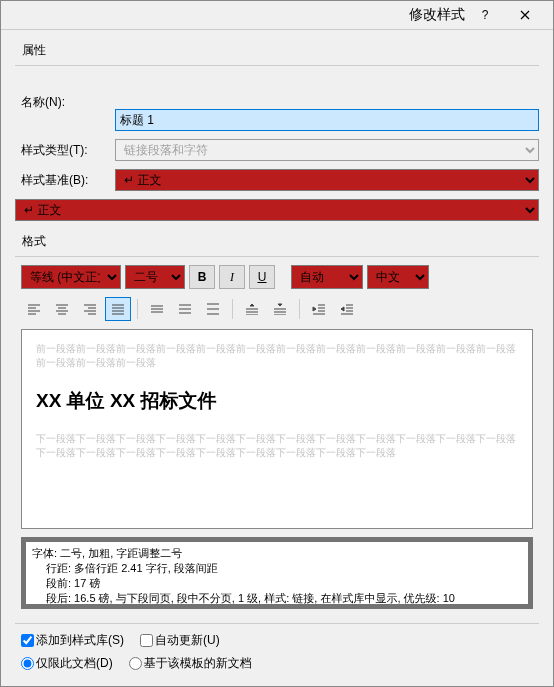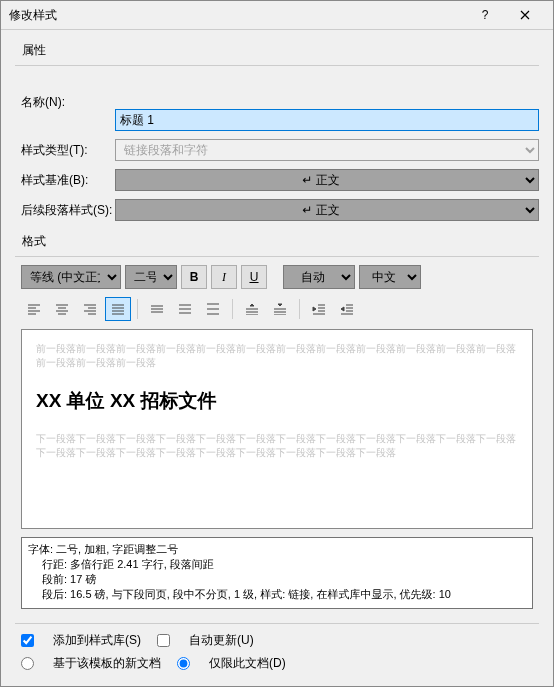--- a/index.html
+++ b/index.html
@@ -1,47 +1,47 @@
 <!DOCTYPE html>
 <html><head>
 <meta charset="utf-8">
 <style>
 * { box-sizing: border-box; margin: 0; padding: 0; }
 body { font-family: "Microsoft YaHei", sans-serif; font-size: 12px; background: #f0f0f0; width: 554px; height: 687px; overflow: hidden; }
 .dialog { width: 554px; height: 687px; background: #f0f0f0; border: 1px solid #888; display: flex; flex-direction: column; }
 .titlebar { height: 30px; display: flex; align-items: center; padding: 0 8px; border-bottom: 1px solid #ccc; }
-.titlebar-title { flex: 1; font-size: 12px; }
+.titlebar-title { flex: 1; font-size: 14px; text-align: right; }
 .titlebar-btn { width: 40px; height: 28px; display: flex; align-items: center; justify-content: center; cursor: pointer; }
 .content { padding: 8px 14px 10px 14px; flex: 1; display: flex; flex-direction: column; }
 .section-label { font-size: 12px; margin-top: 4px; margin-bottom: 6px; margin-left: 7px; }
 .section-divider { height: 1px; background: #ccc; margin-bottom: 8px; }
 .form-row { display: flex; align-items: center; margin-bottom: 8px; }
 .form-label { width: 100px; padding-left: 6px; }
 .form-control { flex: 1; }
 input[type=text], select { border: 1px solid #7a7a7a; height: 22px; padding: 0 4px; font-size: 12px; font-family: inherit; background: #fff; }
 input[type=text] { width: 100%; margin-top: 35px; }
 input[type=text].highlighted { background: #cce8ff; border: 1px solid #0078d7; }
 select { width: 100%; background: #f0f0f0; }
-select.white { background: #a3a3a3; text-align: center; }
+select.white { background: #b91c1c; }
 .format-toolbar { display: flex; gap: 4px; align-items: center; margin-bottom: 8px; padding-left: 6px; }
 .format-toolbar select { height: 24px; }
 .tb-btn { width: 26px; height: 24px; border: 1px solid #adadad; background: #e1e1e1; display: flex; align-items: center; justify-content: center; cursor: pointer; font-size: 12px; }
 .tb-btn.bold { font-weight: bold; }
 .tb-btn.italic { font-style: italic; font-family: serif; }
 .tb-btn.underline { text-decoration: underline; }
 .toolbar2 { display: flex; gap: 2px; align-items: center; padding-left: 6px; margin-bottom: 8px; }
 .tb2-btn { width: 26px; height: 24px; border: 1px solid transparent; background: transparent; display: flex; align-items: center; justify-content: center; cursor: pointer; }
 .tb2-btn.active { border-color: #0078d7; background: #cce8ff; }
 .tb2-sep { width: 1px; height: 20px; background: #ccc; margin: 0 4px; }
 .preview { border: 1px solid #888; background: #fff; height: 200px; margin: 0 6px 8px 6px; padding: 12px 14px; overflow: hidden; display: flex; flex-direction: column; }
 .preview-lines { color: #c4c4c4; font-size: 10px; line-height: 14px; word-break: break-all; }
 .preview-heading { font-size: 19px; font-weight: bold; margin: 18px 0; }
-.desc-box { border: 1px solid #737373; background: #fff; height: 72px; margin: 0 6px 10px 6px; padding: 4px 6px; font-size: 11px; line-height: 15px; overflow: hidden; }
+.desc-box { border: 5px solid #737373; background: #fff; height: 72px; margin: 0 6px 10px 6px; padding: 4px 6px; font-size: 11px; line-height: 15px; overflow: hidden; }
 .checkbox-row { display: flex; gap: 16px; padding-left: 6px; margin-bottom: 6px; align-items: center; }
-.checkbox-row label { display: flex; align-items: center; gap: 19px; cursor: pointer; }
+.checkbox-row label { display: flex; align-items: center; gap: 2px; cursor: pointer; }
 .footer { display: flex; align-items: center; padding: 8px 14px; }
 .format-btn { height: 24px; padding: 0 10px; border: 1px solid #adadad; background: #e1e1e1; cursor: pointer; display: flex; align-items: center; gap: 4px; }
 .spacer { flex: 1; }
 .main-btn { width: 72px; height: 24px; border: 2px solid #a16207; background: #e1e1e1; cursor: pointer; margin-left: 8px; }
 .main-btn.primary { border: 2px solid #0078d7; }
 .hr { height: 1px; background: #ccc; margin: 4px 0 8px 0; }
 svg { pointer-events: none; }
 </style>
 </head>
 <body>
@@ -67,30 +67,29 @@
     </div>
     <div class="form-row">
       <div class="form-label">样式类型(T):</div>
       <div class="form-control"><select disabled=""><option>链接段落和字符</option></select></div>
     </div>
     <div class="form-row">
       <div class="form-label">样式基准(B):</div>
       <div class="form-control"><select class="white"><option>↵ 正文</option></select></div>
     </div>
     <div class="form-row">
-      <div class="form-label">后续段落样式(S):</div>
       <div class="form-control"><select class="white"><option>↵ 正文</option></select></div>
     </div>
 
     <div class="section-label">格式</div>
     <div class="section-divider"></div>
 
     <div class="format-toolbar">
       <select style="width:100px" class="white"><option>等线 (中文正文)</option></select>
-      <select style="width:52px" class="white"><option>二号</option></select>
+      <select style="width:60px" class="white"><option>二号</option></select>
       <div class="tb-btn bold">B</div>
       <div class="tb-btn italic">I</div>
       <div class="tb-btn underline">
           <u>U</u>
         </div>
       <div style="width:8px"></div>
       <select style="width:72px" class="white"><option>自动</option></select>
       <select style="width:62px" class="white"><option>中文</option></select>
     </div>
 
@@ -175,26 +174,26 @@
           <input type="checkbox" checked="" style="">
           <span>添加到样式库(S)</span>
         </label>
       <label>
           <input type="checkbox" style="">
           <span>自动更新(U)</span>
         </label>
     </div>
     <div class="checkbox-row">
       <label>
+          <input type="radio" name="scope" checked="" style="">
+          <span>仅限此文档(D)</span>
+        </label>
+      <label>
           <input type="radio" name="scope" style="">
           <span>基于该模板的新文档</span>
-        </label>
-      <label>
-          <input type="radio" name="scope" checked="" style="">
-          <span>仅限此文档(D)</span>
         </label>
     </div>
   </div>
 
   <div class="footer">
     <button class="format-btn">
       <span>格式(O)</span>
       <svg width="8" height="5">
           <path d="M0 0 L4 4 L8 0" fill="#444"></path>
         </svg>

